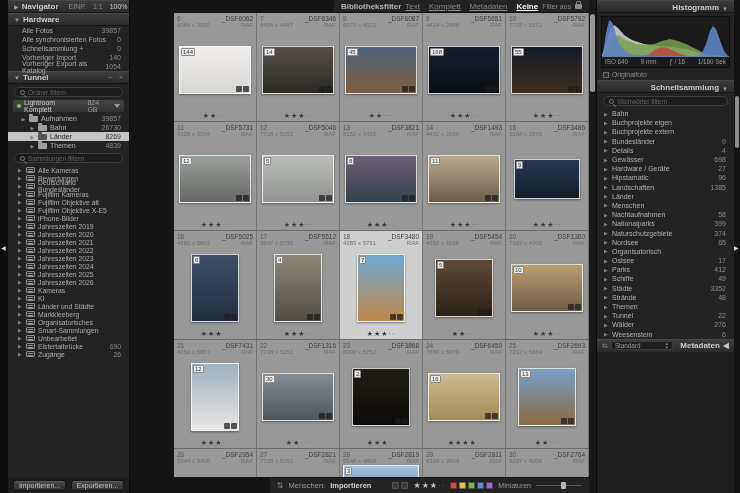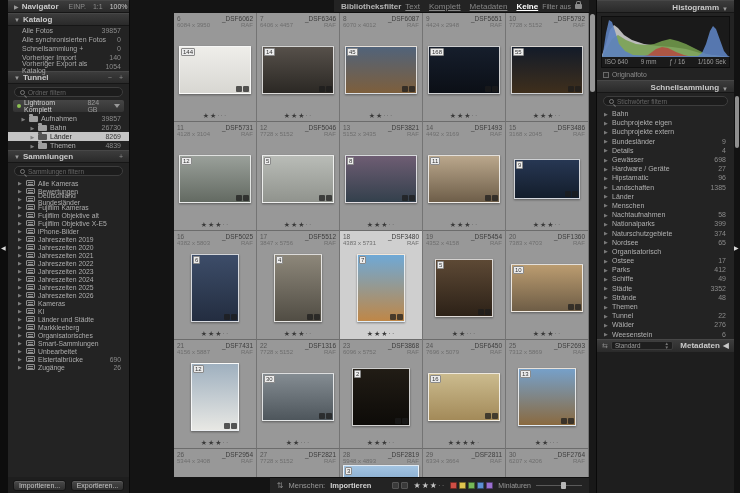--- a/index.html
+++ b/index.html
@@ -125,21 +125,21 @@
         <span>Navigator</span>
         <span class="sp"></span>
         <span class="mini">EINP.</span>
         <span class="mini">1:1</span>
         <span class="mini bright">100%</span>
         <span class="tri">▼</span>
       </div>
 
       <div class="sec-header">
         <span class="tri">▼</span>
-        <span>Katalog</span>
+        <span>Hardware</span>
       </div>
       <div id="katalog-rows">
           <div class="rowitem">
        <span>Alle Fotos</span>
        <span class="cnt">39857</span>
      </div>
           <div class="rowitem">
        <span>Alle synchronisierten Fotos</span>
        <span class="cnt">0</span>
      </div>
@@ -194,26 +194,20 @@
        <span class="cnt">8269</span>
      </div>
           <div class="frow" style="padding-left:22px">
        <span class="tri">▶</span>
        <span class="fico"></span>
        <span>Themen</span>
        <span class="cnt">4839</span>
      </div>
         </div>
 
-      <div class="sec-header">
-        <span class="tri">▼</span>
-        <span>Sammlungen</span>
-        <span class="sp"></span>
-        <span class="mini">+</span>
-      </div>
       <div class="search">
         <span class="mag"></span>
         <span>Sammlungen filtern</span>
       </div>
       <div id="collection-rows">
           <div class="crow">
        <span class="tri">▶</span>
        <span class="cico"></span>
        <span>Alle Kameras</span>
        <span class="cnt"></span>

